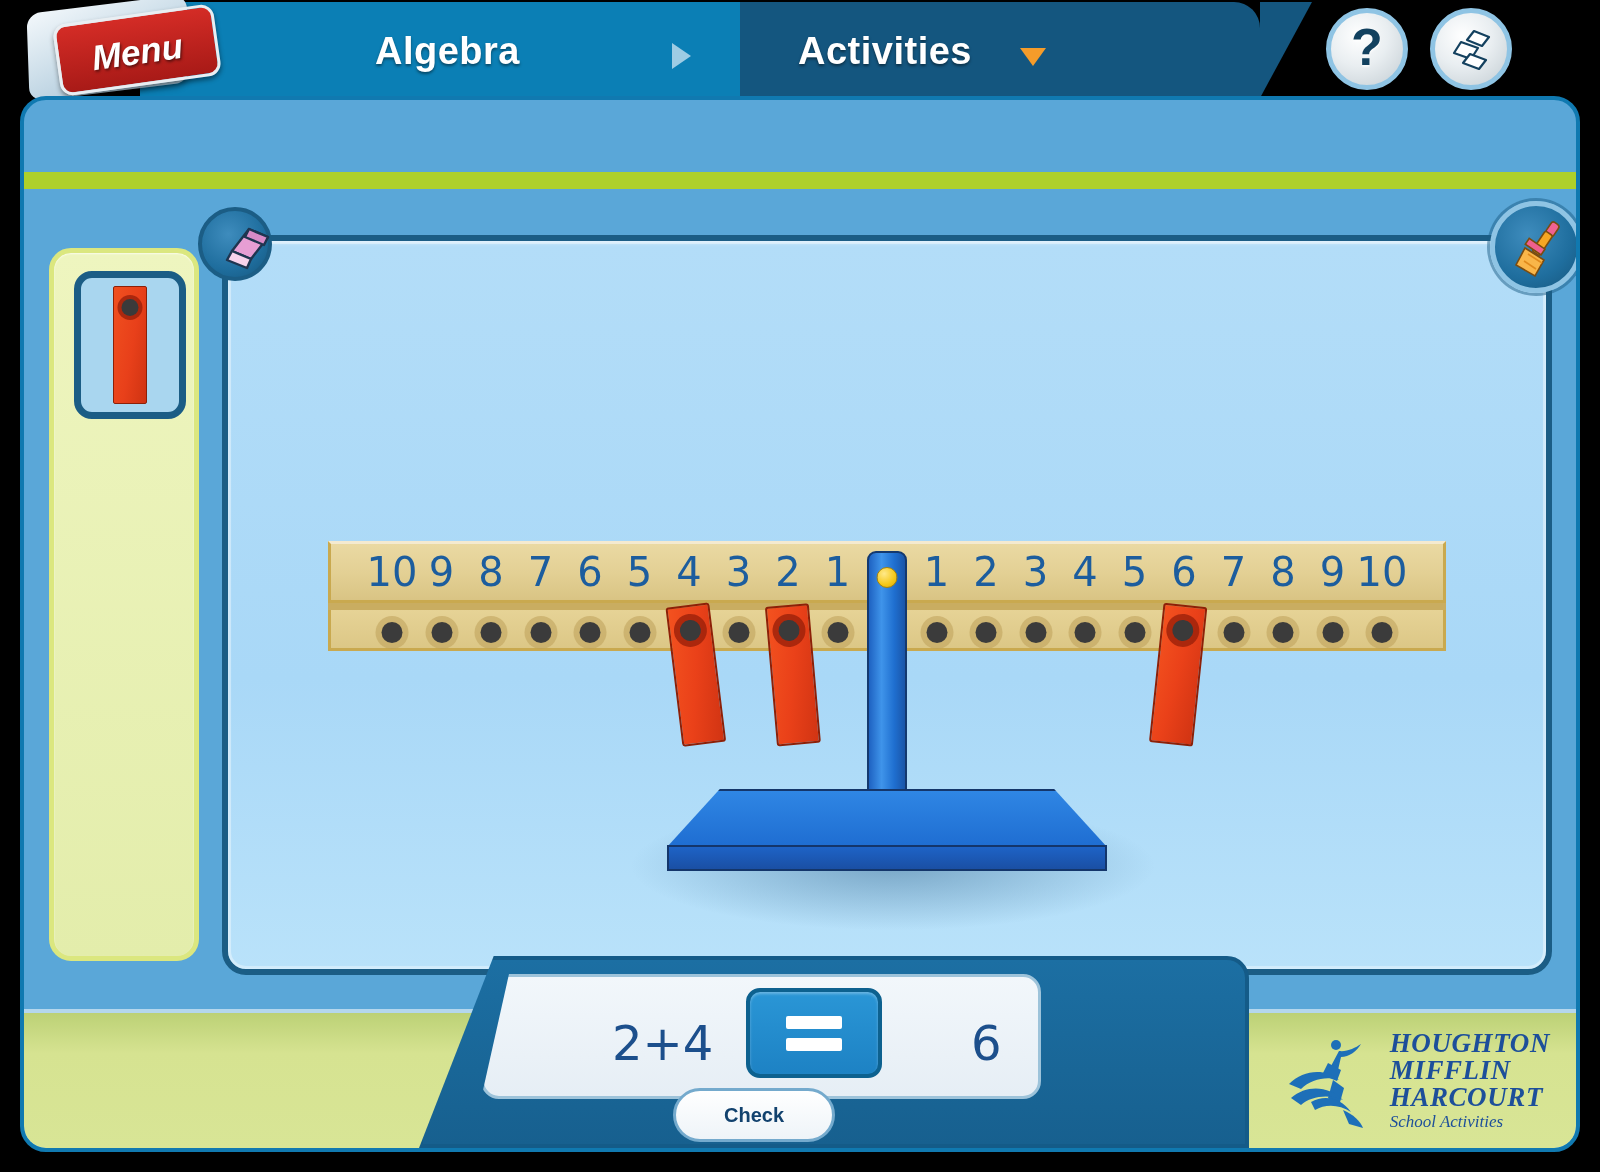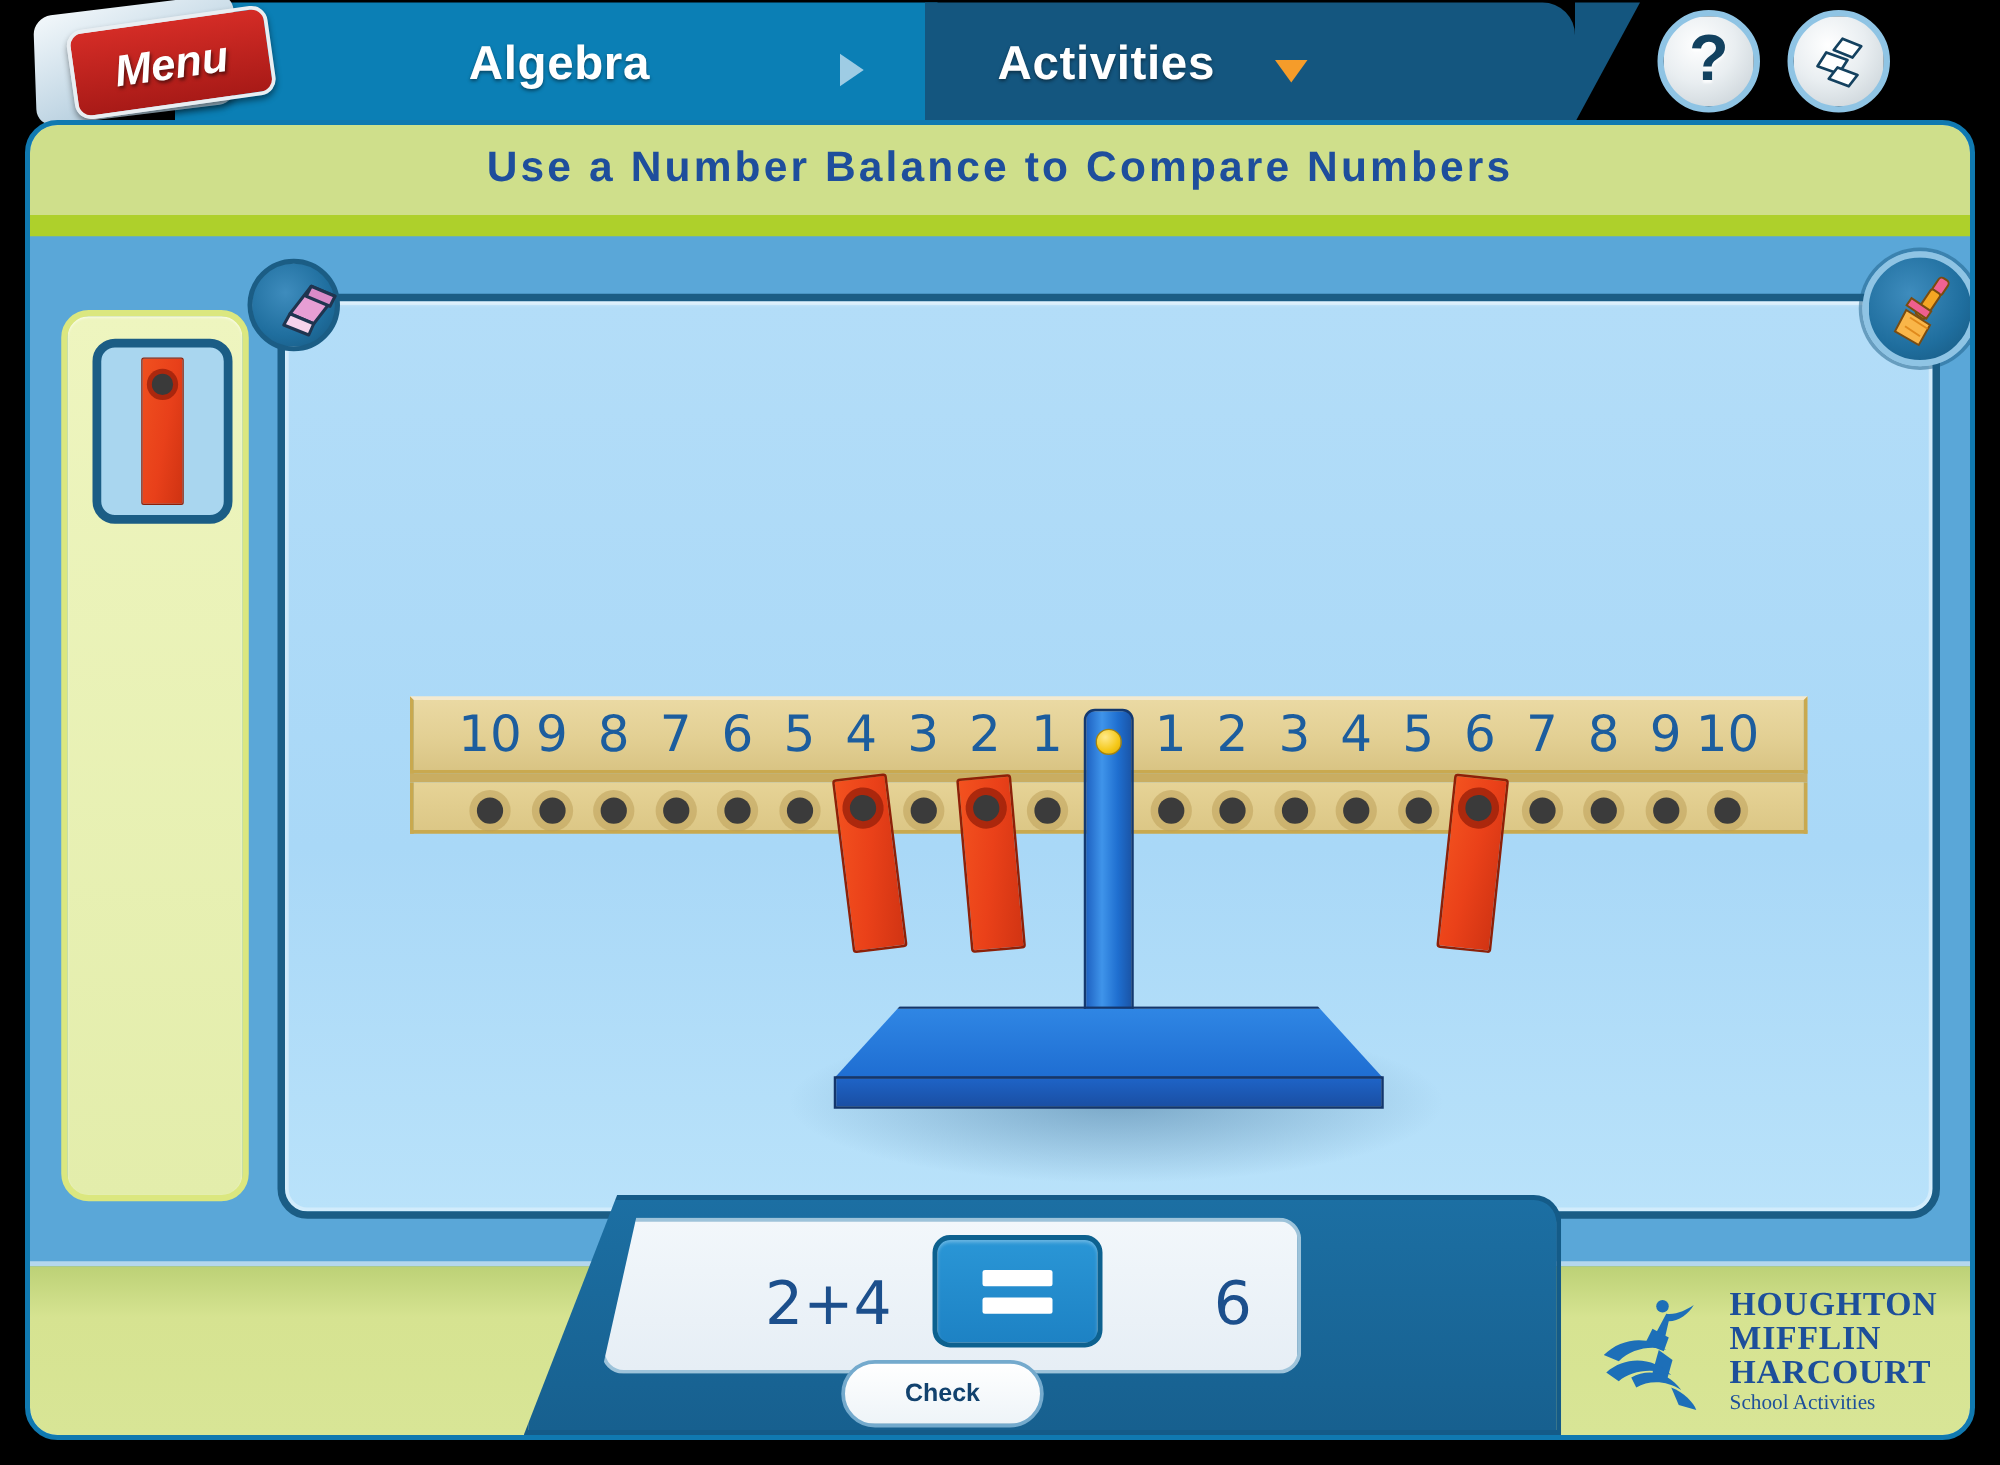--- a/index.html
+++ b/index.html
@@ -217,21 +217,21 @@
     position: absolute; right: -36px; top: -40px;
     width: 92px; height: 92px;
     border-radius: 50%;
     background: radial-gradient(circle at 40% 35%, #3e8cbd 0%, #1f6e9e 60%, #16567d 100%);
     border: 5px solid #8fc4e4;
     box-shadow: 0 0 0 3px rgba(27,93,133,.5);
   }
   .broom-svg { position: absolute; left: 13px; top: 12px; }
 
   
-  .balance { position: absolute; left: 0; top: 16px; width: 100%; height: 100%; }
+  .balance { position: absolute; left: 0; top: 0; width: 100%; height: 100%; }
 
   .base-shadow {
     position: absolute; left: 400px; top: 560px;
     width: 530px; height: 130px;
     background: radial-gradient(ellipse at center, rgba(40,90,130,.42) 0%, rgba(40,90,130,0) 70%);
   }
 
   
   .beam {
     position: absolute; left: 100px; top: 300px;
@@ -395,21 +395,21 @@
   .hide-icon .tri {
     width: 0; height: 0;
     border-right: 16px solid #e9f4fb;
     border-top: 11px solid transparent;
     border-bottom: 11px solid transparent;
   }
 
   
   .hmh {
     position: absolute; right: 26px; bottom: 18px;
-    display: flex; align-items: center; gap: 13px;
+    display: flex; align-items: center; gap: 13px; font-style: italic;
   }
   .hmh-text { color: #1d4f9a; line-height: 1.0; }
   .hmh-text .l {
     font-family: "Liberation Serif", serif;
     font-size: 27px; font-weight: bold; letter-spacing: .6px;
     display: block;
   }
   .hmh-text .sub {
     font-family: "Liberation Serif", serif;
     font-size: 17px; display: block; margin-top: 2px;
@@ -448,23 +448,20 @@
           <path d="M26 5 L41 11 L34 20 L19 14 Z"></path>
           <path d="M13 16 L30 22 L23 33 L6 27 Z"></path>
           <path d="M22 28 L38 34 L31 43 L15 37 Z"></path>
         </g>
       </svg>
     </div>
   </div>
 
   <div class="body-panel">
 
-    <div class="title-banner">
-      <div class="ttl">Use a Number Balance to Compare Numbers</div>
-    </div>
     <div class="title-underline"></div>
 
     <div class="footer-hairline"></div>
     <div class="footer-band"></div>
 
     <div class="palette">
       <div class="tool-slot">
         <div class="weight-chip">
           <div class="hole"></div>
         </div>

